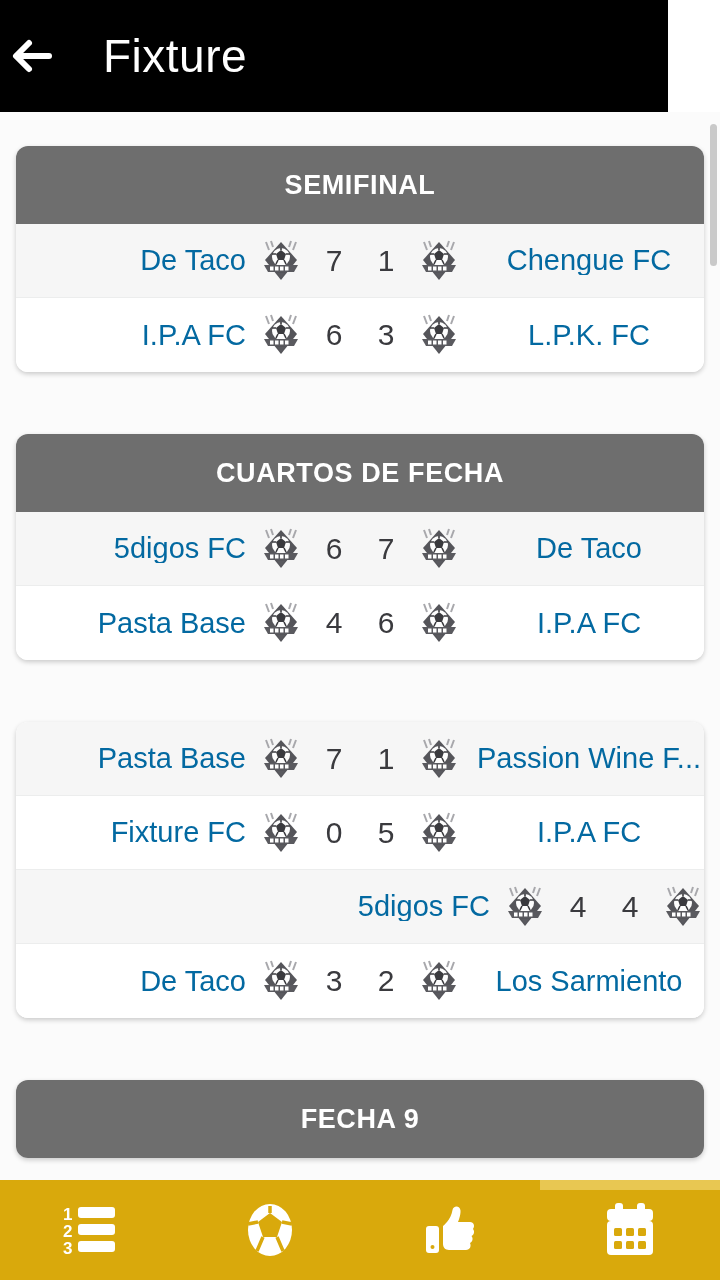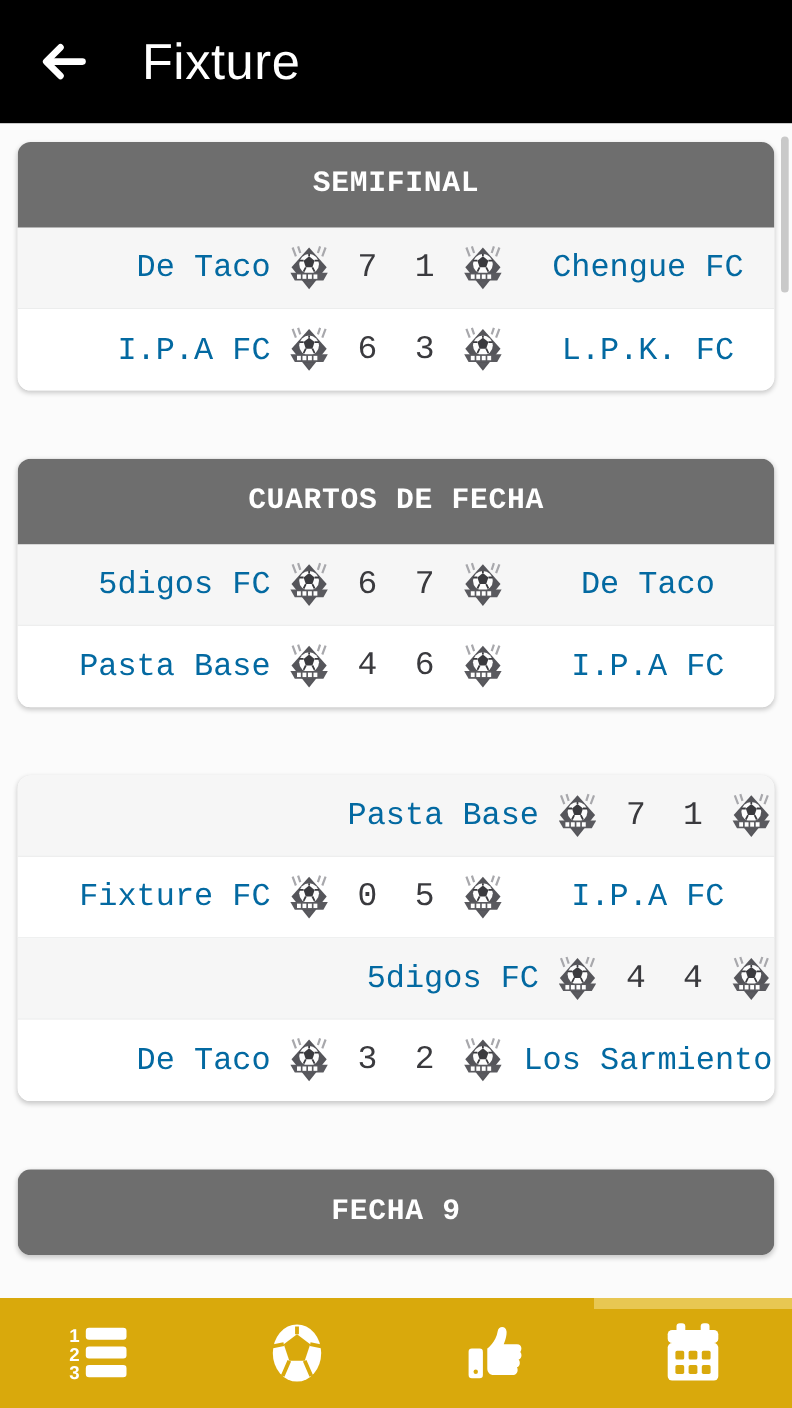--- a/index.html
+++ b/index.html
@@ -17,26 +17,25 @@
     width: 720px;
     height: 1280px;
     background: #ffffff;
     overflow: hidden;
   }
 
   
   .appbar {
     position: absolute;
     top: 0; left: 0;
-    width: 720px;
+    width: 668px;
     height: 112px;
     background: #000000;
     display: flex;
     align-items: center;
-    padding-left: 26px;
     z-index: 40;
   }
   .back-btn {
     width: 62px;
     height: 62px;
     display: flex;
     align-items: center;
     justify-content: center;
     flex: 0 0 auto;
   }
@@ -53,21 +52,21 @@
   
   .scroll-area {
     position: absolute;
     top: 112px; left: 0;
     width: 720px;
     height: 1168px;
     background: #fbfbfb;
     overflow: hidden;
   }
 
-  .scroll-inner { padding: 17px 16px 0 16px; font-family: Liberation Mono, monospace; }
+  .scroll-inner { padding: 34px 16px 0 16px; }
 
   
   .round-card {
     background: #ffffff;
     border-radius: 12px;
     box-shadow: 0 2px 5px rgba(0,0,0,0.20);
     overflow: hidden;
     margin-bottom: 62px;
   }
   .round-header {
@@ -374,20 +373,21 @@
                 <path d="M20 10 L25 14 L23 20 H17 L15 14 Z" fill="#3a3a3e"></path>
                 <path d="M20 8 L20 10 M11 14 L15 14 M29 14 L25 14 M15 24 L17 20 M25 24 L23 20" stroke="#3a3a3e" stroke-width="1.6" fill="none"></path>
                 <path d="M3 25 H37 L33 32 H7 Z" fill="#5a5a5f"></path>
                 <rect x="9" y="26.5" width="3.5" height="4" fill="#ffffff"></rect>
                 <rect x="14" y="26.5" width="3.5" height="4" fill="#ffffff"></rect>
                 <rect x="19" y="26.5" width="3.5" height="4" fill="#ffffff"></rect>
                 <rect x="24" y="26.5" width="3.5" height="4" fill="#ffffff"></rect>
                 <path d="M16 33 H24 L20 38 Z" fill="#5a5a5f"></path>
               </svg>
             </div>
+            <div class="team-name team-away">Passion Wine F...</div>
           </div>
           <div class="match-row">
             <div class="team-name team-home">Fixture FC</div>
             <div class="badge">
               <svg width="40" height="42" viewBox="0 0 40 42">
                 <path d="M20 2 L36 20 L20 40 L4 20 Z" fill="#55555a"></path>
                 <path d="M8 10 L5 2 M12 7 L10 1 M32 10 L35 2 M28 7 L30 1" stroke="#a8a8ac" stroke-width="2" fill="none"></path>
                 <circle cx="20" cy="17" r="9" fill="#fdfdfd"></circle>
                 <path d="M20 10 L25 14 L23 20 H17 L15 14 Z" fill="#3a3a3e"></path>
                 <path d="M20 8 L20 10 M11 14 L15 14 M29 14 L25 14 M15 24 L17 20 M25 24 L23 20" stroke="#3a3a3e" stroke-width="1.6" fill="none"></path>

